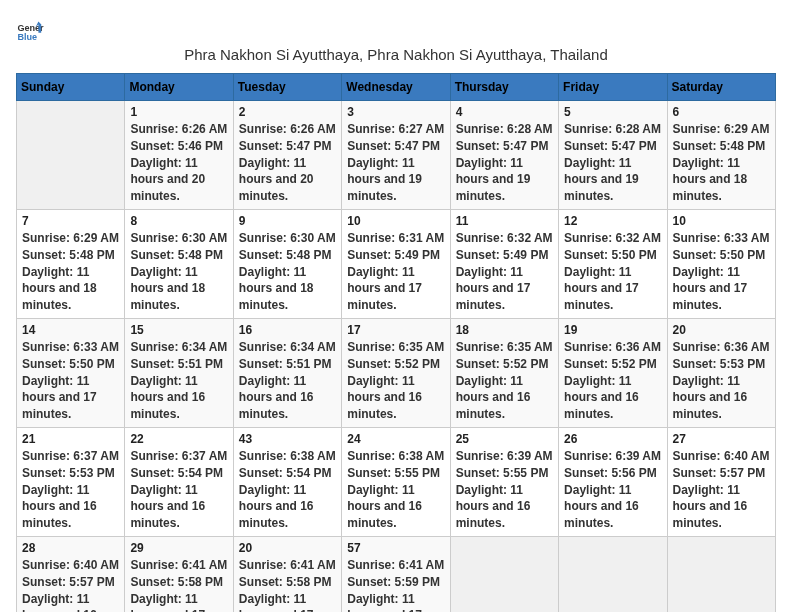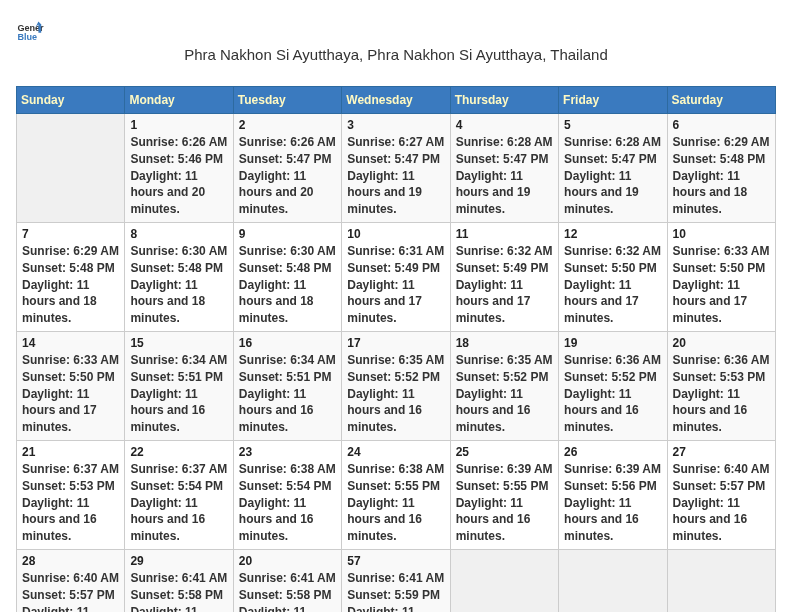--- a/index.html
+++ b/index.html
@@ -22,31 +22,31 @@
     .month-title {
       font-size: 36px;
       font-weight: bold;
       color: #222;
       text-align: right;
     }
     .subtitle {
       text-align: center;
       font-size: 15px;
       color: #333;
-      margin-bottom: 23px;
+      margin-bottom: 10px;
       font-weight: normal;
     }
     .calendar {
       width: 100%;
       border-collapse: collapse;
       font-size: 11px;
     }
     .calendar thead tr th {
       background-color: #3a7abf;
-      color: #fef9c3;
+      color: #000000;
       padding: 6px 4px;
       text-align: left;
       font-size: 12px;
       font-weight: bold;
       border: 1px solid #2d6aa0;
     }
     .calendar tbody tr td {
       border: 1px solid #ccc;
       vertical-align: top;
       padding: 4px 5px;
@@ -201,21 +201,21 @@
       <tr>
         <td>
           <span class="day-number">21</span>
           <div class="day-info">Sunrise: 6:37 AM<br>Sunset: 5:53 PM<br>Daylight: 11 hours and 16 minutes.</div>
         </td>
         <td>
           <span class="day-number">22</span>
           <div class="day-info">Sunrise: 6:37 AM<br>Sunset: 5:54 PM<br>Daylight: 11 hours and 16 minutes.</div>
         </td>
         <td>
-          <span class="day-number">23</span>
+          <span class="day-number">43</span>
           <div class="day-info">Sunrise: 6:38 AM<br>Sunset: 5:54 PM<br>Daylight: 11 hours and 16 minutes.</div>
         </td>
         <td>
           <span class="day-number">24</span>
           <div class="day-info">Sunrise: 6:38 AM<br>Sunset: 5:55 PM<br>Daylight: 11 hours and 16 minutes.</div>
         </td>
         <td>
           <span class="day-number">25</span>
           <div class="day-info">Sunrise: 6:39 AM<br>Sunset: 5:55 PM<br>Daylight: 11 hours and 16 minutes.</div>
         </td>

